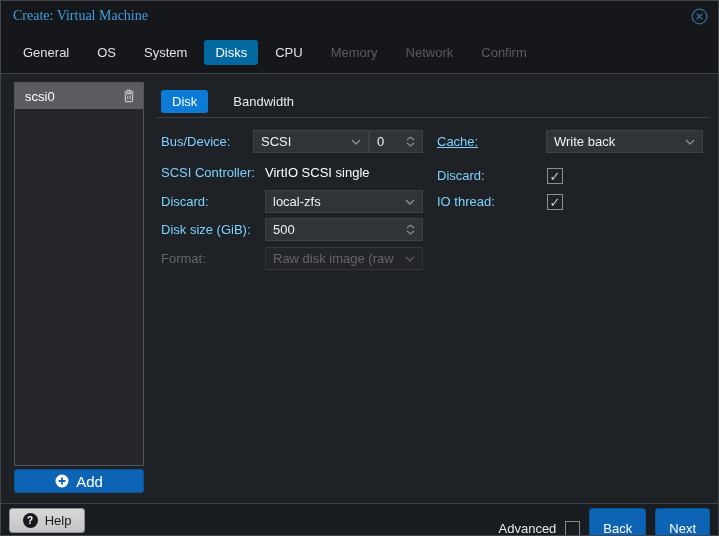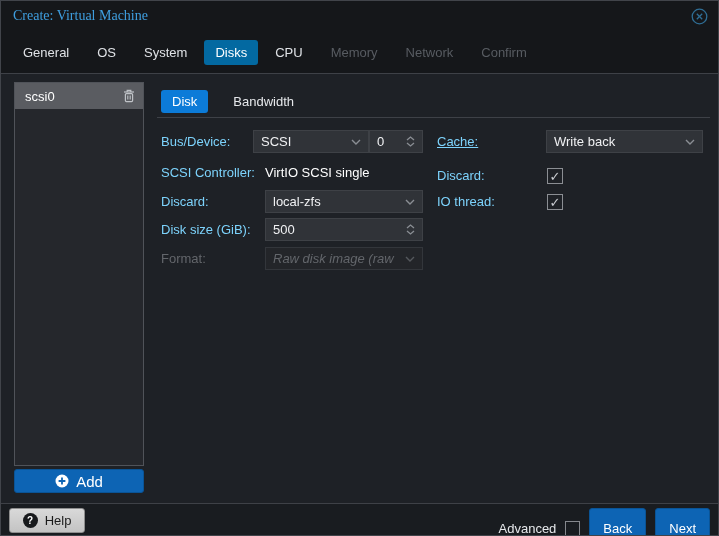--- a/index.html
+++ b/index.html
@@ -50,21 +50,21 @@
   .hr{position:absolute;left:156px;right:8px;top:42px;border-top:1px solid #3e4147;}
   
   .lbl{position:absolute;height:23px;line-height:23px;color:#7dd3fc;}
   .lbl.disabled{color:#63666b;}
   .static-val{position:absolute;height:23px;line-height:23px;color:#ffffff;}
   .field{
     position:absolute;height:23px;background:#303338;border:1px solid #3e4146;
     display:flex;align-items:center;padding:0 7px;color:#f0f1f3;
   }
   .field .grow{flex:1;}
-  .field.disabled{background:#232529;border-color:#33363b;color:#63666b;font-style:italic;}
+  .field.disabled{background:#232529;border-color:#33363b;color:#63666b;}
   .spin{display:flex;flex-direction:column;align-items:center;justify-content:center;gap:1px;cursor:pointer;}
   .chev{display:flex;align-items:center;cursor:pointer;}
   
   .checkbox{
     position:absolute;width:16px;height:16px;border:1px solid #8b8e93;background:transparent;
     display:flex;align-items:center;justify-content:center;cursor:pointer;
   }
   .checkbox .check{color:#c8cbd0;font-size:13px;line-height:13px;}
   
   .footer{

